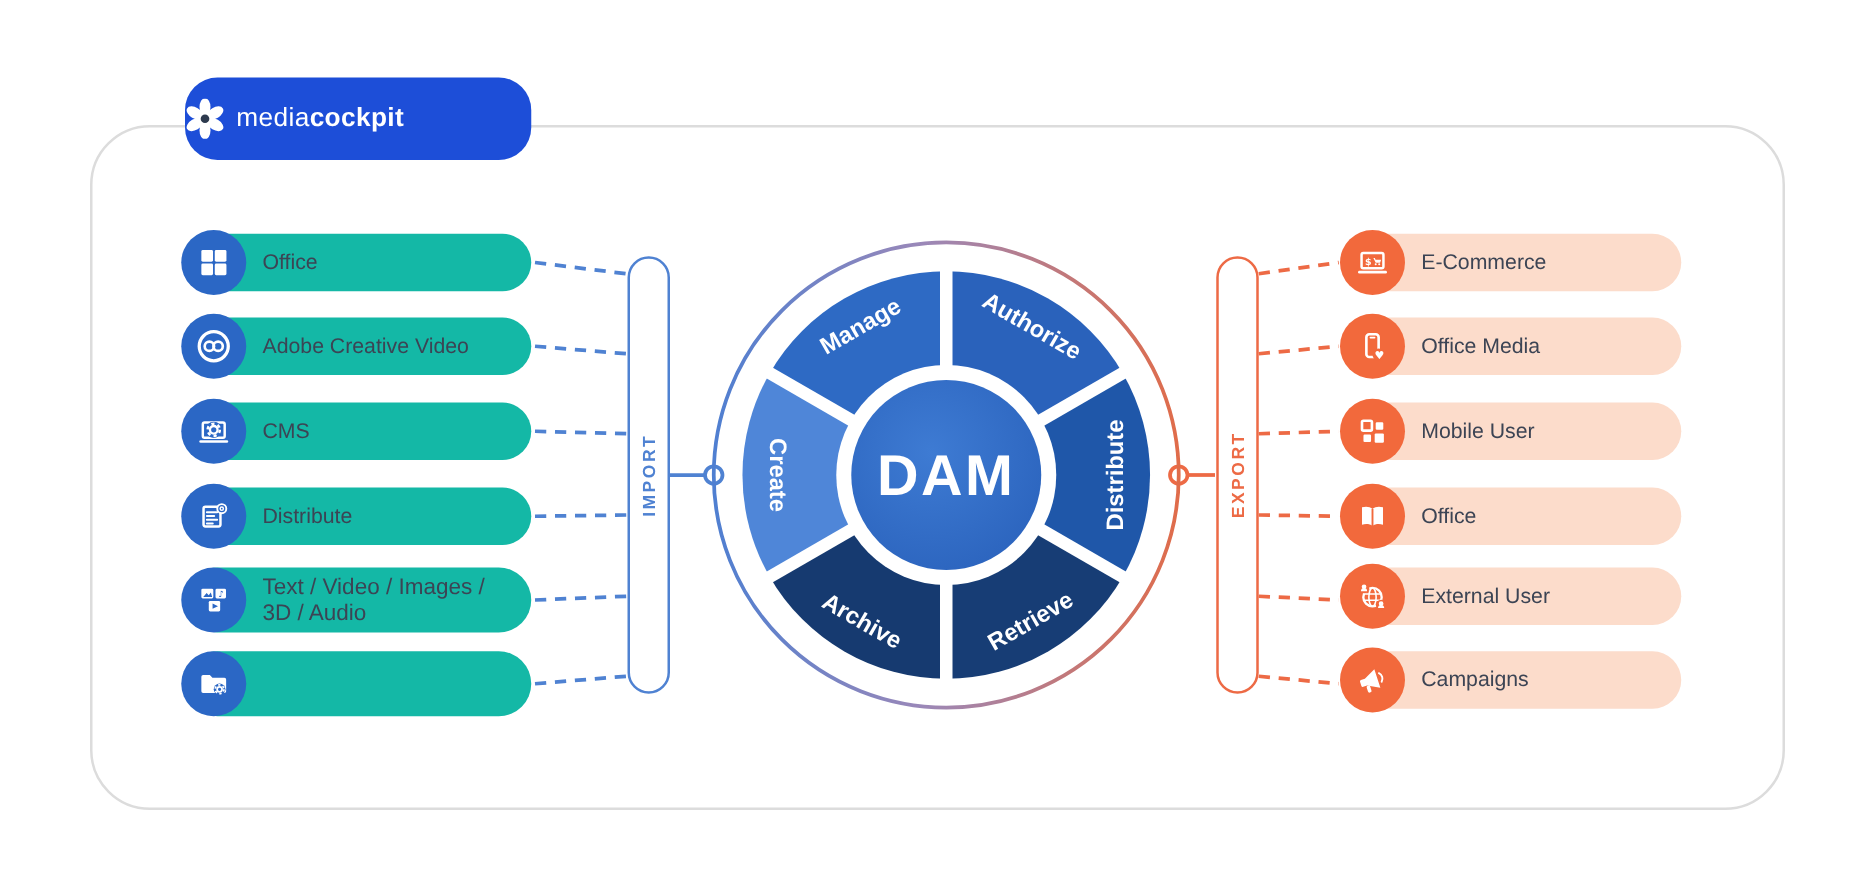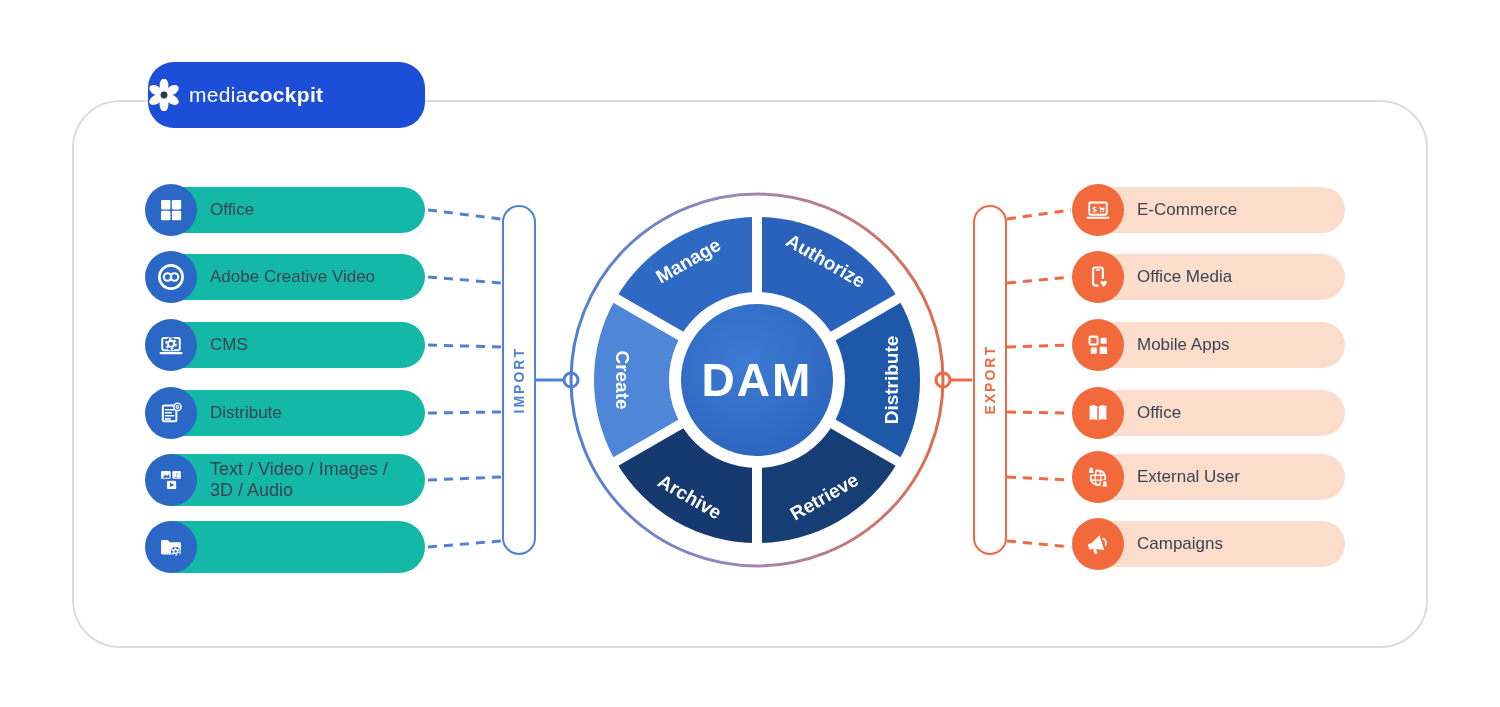--- a/index.html
+++ b/index.html
@@ -216,21 +216,21 @@
 
   <div class="pill right" style="top:322px">
     <div class="icon-circle">
       <svg width="28" height="28" viewBox="0 0 24 24">
         <rect x="4.8" y="4.8" width="6.8" height="6.8" rx="1" fill="none" stroke="#ffffff" stroke-width="1.8"></rect>
         <rect x="14.2" y="5.8" width="5.2" height="5.2" rx="0.8" fill="#ffffff"></rect>
         <rect x="5.8" y="14.2" width="5.2" height="5.2" rx="0.8" fill="#ffffff"></rect>
         <rect x="13.5" y="13.5" width="6.3" height="6.3" rx="0.8" fill="#ffffff"></rect>
       </svg>
     </div>
-    <span class="pill-label">Mobile Apps</span>
+    <span class="pill-label">Mobile User</span>
   </div>
 
   <div class="pill right" style="top:390px">
     <div class="icon-circle">
       <svg width="28" height="28" viewBox="0 0 24 24">
         <path d="M12 7 C10.2 5.3 7.3 5 4.8 5.9 V17.8 C7.3 16.9 10.2 17.2 12 18.6 C13.8 17.2 16.7 16.9 19.2 17.8 V5.9 C16.7 5 13.8 5.3 12 7 Z" fill="#ffffff"></path>
         <path d="M12 7 V18.6" stroke="#f2693c" stroke-width="1.3"></path>
       </svg>
     </div>
     <span class="pill-label">Office</span>

